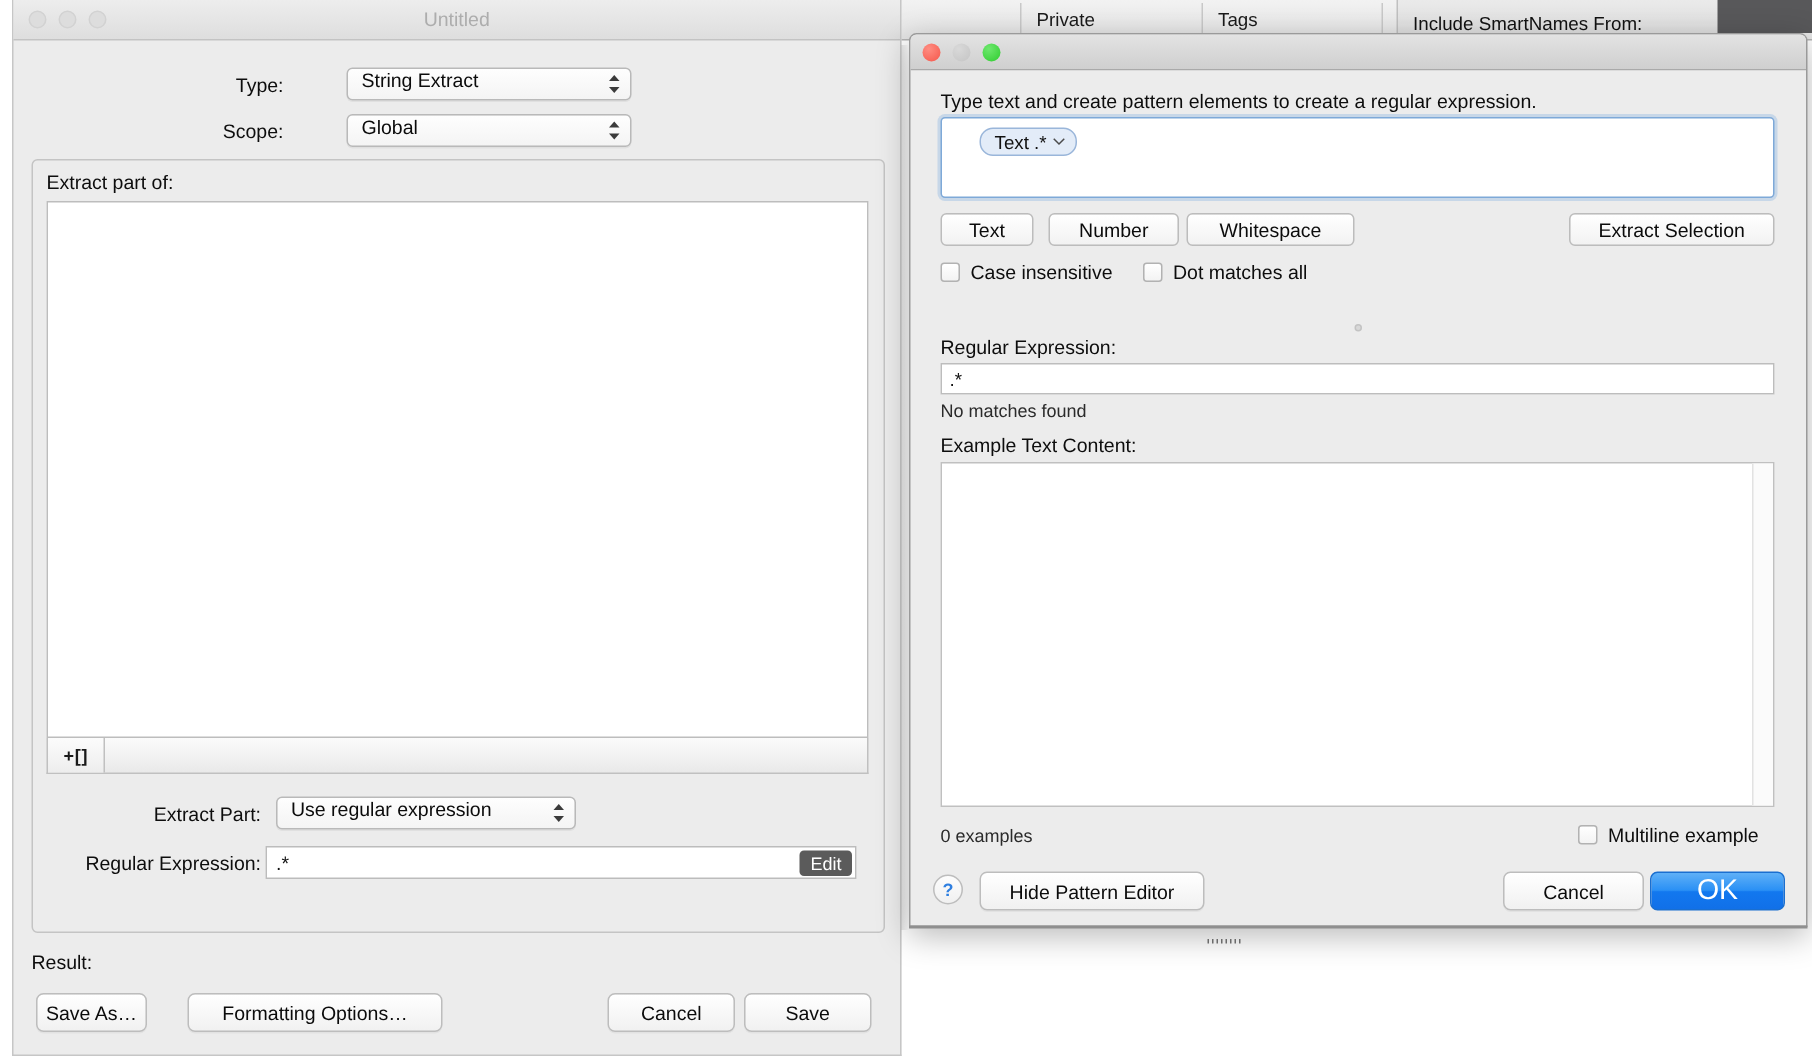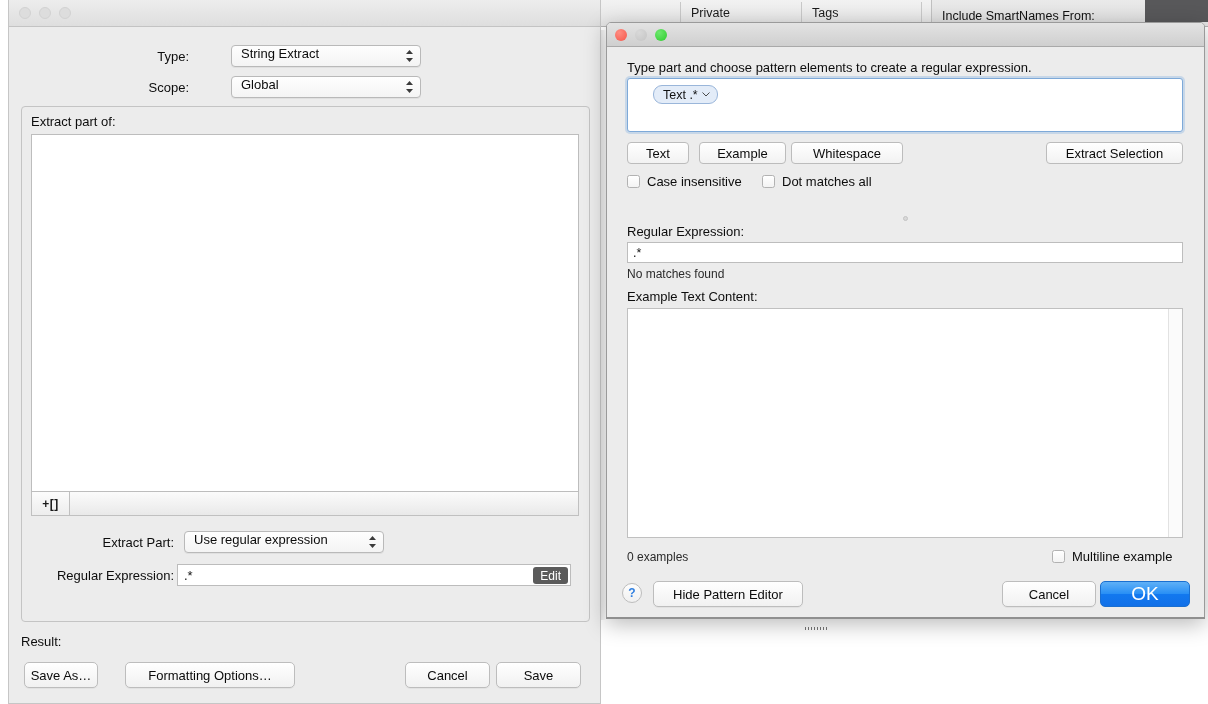--- a/index.html
+++ b/index.html
@@ -251,20 +251,21 @@
   <div class="bg-darkcorner"></div>
 
   <div class="win-left">
 
     <div class="titlebar-left">
       <div class="tl-lights">
         <span class="light inactive"></span>
         <span class="light inactive"></span>
         <span class="light inactive"></span>
       </div>
+      <div class="title-left">Untitled</div>
     </div>
 
     <div class="field-label" style="position:absolute; left:80px; top:49px; width:100px;">Type:</div>
     <div class="popup" style="position:absolute; left:222px; top:45px; width:190px;">
       <span>String Extract</span>
       <span class="stepper">
         <svg width="9" height="14" viewBox="0 0 9 14">
           <path d="M4.5 1 L8 5 L1 5 Z" fill="#3b3b3b"></path>
           <path d="M4.5 13 L8 9 L1 9 Z" fill="#3b3b3b"></path>
         </svg>
@@ -332,38 +333,38 @@
   <div class="dialog">
     <div class="titlebar-dlg">
       <div class="td-lights">
         <span class="light red"></span>
         <span class="light yellow"></span>
         <span class="light green"></span>
       </div>
     </div>
   </div>
 
-  <div class="instr" style="left:627px; top:60px;">Type part and choose pattern elements to create a regular expression.</div>
+  <div class="instr" style="left:627px; top:60px;">Type text and create pattern elements to create a regular expression.</div>
 
   <div class="token-area" style="left:627px; top:78px;">
     <div class="token">
       <span>Text .*</span>
       <span class="chev">
         <svg width="8" height="5" viewBox="0 0 8 5">
             <path d="M0.5 0.5 L4 4 L7.5 0.5" stroke="#4b4b4b" stroke-width="1" fill="none"></path>
           </svg>
       </span>
     </div>
   </div>
 
   <div class="pat-btn" style="left:627px; top:142px; width:62px;">
     <span>Text</span>
   </div>
   <div class="pat-btn" style="left:699px; top:142px; width:87px;">
-    <span>Example</span>
+    <span>Number</span>
   </div>
   <div class="pat-btn" style="left:791px; top:142px; width:112px;">
     <span>Whitespace</span>
   </div>
   <div class="pat-btn" style="left:1046px; top:142px; width:137px;">
     <span>Extract Selection</span>
   </div>
 
   <div class="cbx-row" style="left:627px; top:174px;">
     <span class="cbx"></span>

